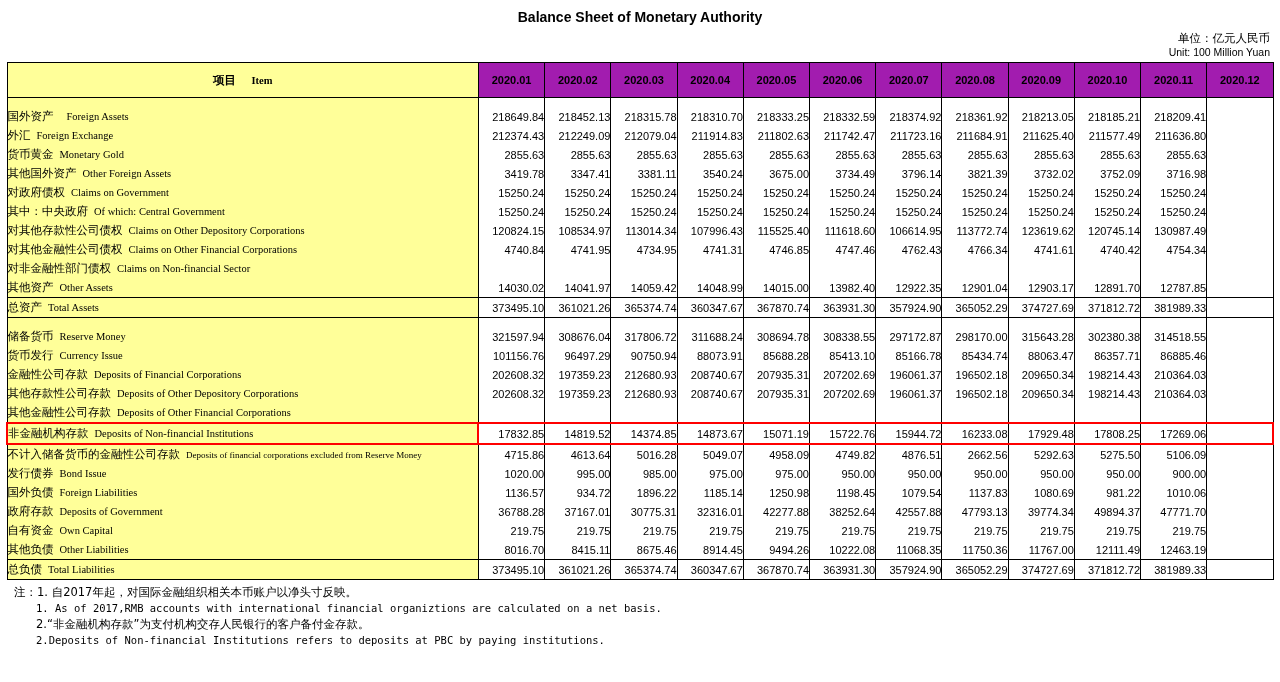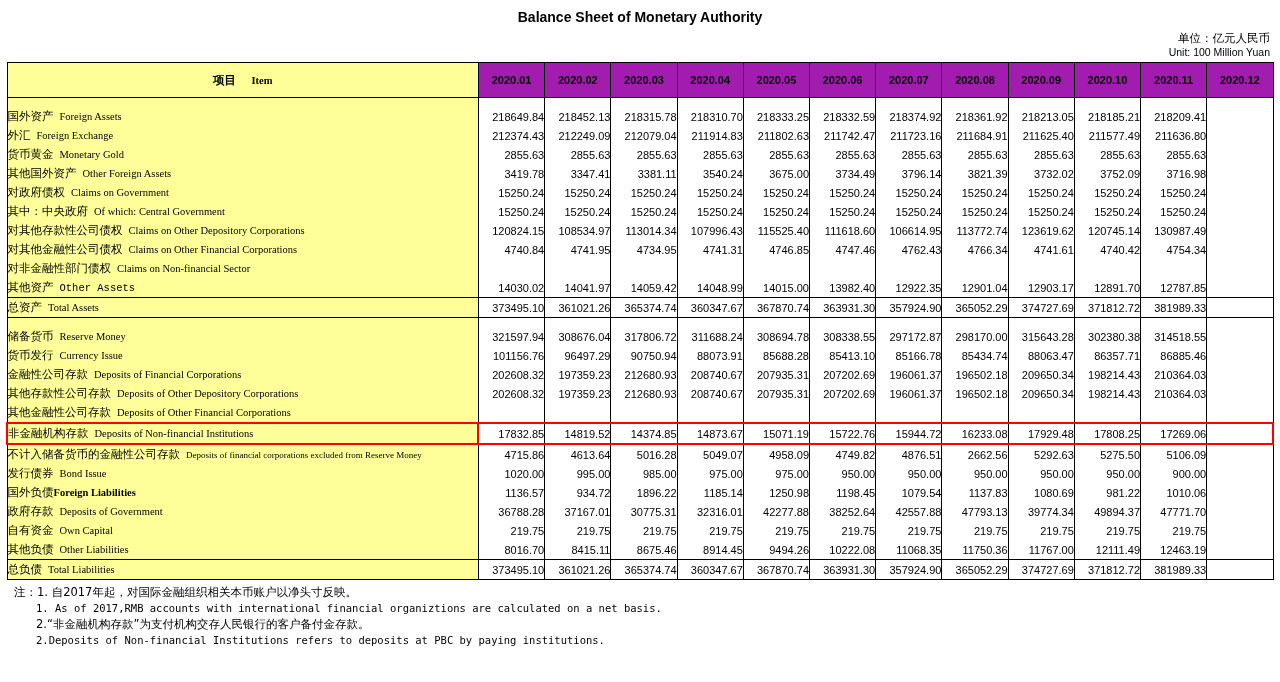--- a/index.html
+++ b/index.html
@@ -208,21 +208,21 @@
           <td class="num"></td>
           <td class="num"></td>
           <td class="num"></td>
           <td class="num"></td>
           <td class="num"></td>
           <td class="num"></td>
           <td class="num"></td>
           <td class="num last"></td>
         </tr>
         <tr class="dataline">
-          <td class="lbl ind0"><span class="cn">国外资产</span><span class="en" style="margin-left: 6px;">Foreign Assets</span></td>
+          <td class="lbl ind0"><span class="cn">国外资产</span><span class="en" style="margin-left: 13px;">Foreign Assets</span></td>
           <td class="num">218649.84</td>
           <td class="num">218452.13</td>
           <td class="num">218315.78</td>
           <td class="num">218310.70</td>
           <td class="num">218333.25</td>
           <td class="num">218332.59</td>
           <td class="num">218374.92</td>
           <td class="num">218361.92</td>
           <td class="num">218213.05</td>
           <td class="num">218185.21</td>
@@ -343,21 +343,21 @@
           <td class="num"></td>
           <td class="num"></td>
           <td class="num"></td>
           <td class="num"></td>
           <td class="num"></td>
           <td class="num"></td>
           <td class="num"></td>
           <td class="num last"></td>
         </tr>
         <tr class="dataline">
-          <td class="lbl ind0"><span class="cn">其他资产</span><span class="en" style="margin-left: 6px; font-family: Liberation Mono, monospace;">Other Assets</span></td>
+          <td class="lbl ind0"><span class="cn">其他资产</span><span class="en" style="margin-left: 6px;">Other Assets</span></td>
           <td class="num">14030.02</td>
           <td class="num">14041.97</td>
           <td class="num">14059.42</td>
           <td class="num">14048.99</td>
           <td class="num">14015.00</td>
           <td class="num">13982.40</td>
           <td class="num">12922.35</td>
           <td class="num">12901.04</td>
           <td class="num">12903.17</td>
           <td class="num">12891.70</td>
@@ -508,21 +508,21 @@
           <td class="num">975.00</td>
           <td class="num">950.00</td>
           <td class="num">950.00</td>
           <td class="num">950.00</td>
           <td class="num">950.00</td>
           <td class="num">950.00</td>
           <td class="num">900.00</td>
           <td class="num last"></td>
         </tr>
         <tr class="dataline">
-          <td class="lbl ind0"><span class="cn">国外负债</span><span class="en" style=" font-weight: bold;">Foreign Liabilities</span></td>
+          <td class="lbl ind0"><span class="cn">国外负债</span><span class="en" style="margin-left: 6px;">Foreign Liabilities</span></td>
           <td class="num">1136.57</td>
           <td class="num">934.72</td>
           <td class="num">1896.22</td>
           <td class="num">1185.14</td>
           <td class="num">1250.98</td>
           <td class="num">1198.45</td>
           <td class="num">1079.54</td>
           <td class="num">1137.83</td>
           <td class="num">1080.69</td>
           <td class="num">981.22</td>

